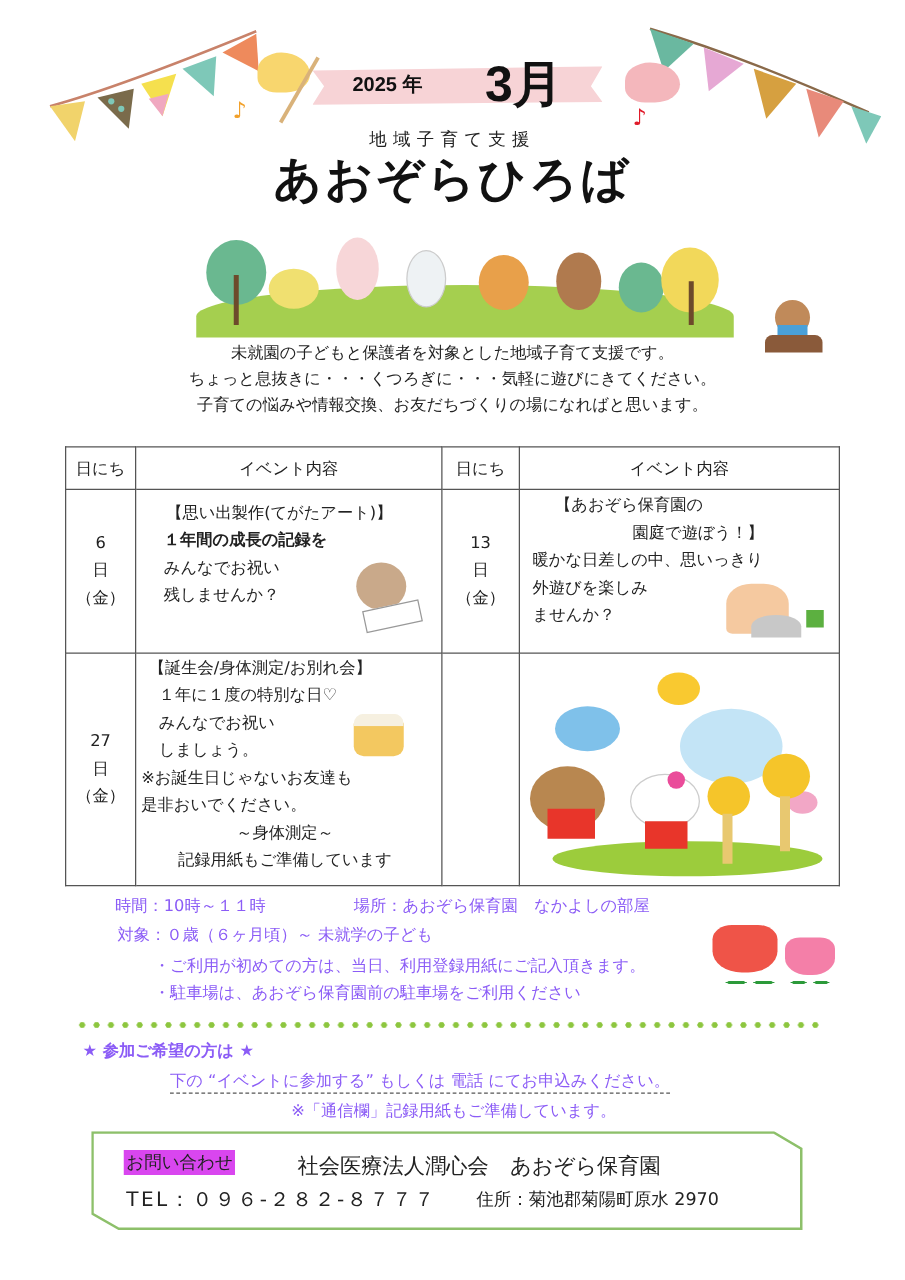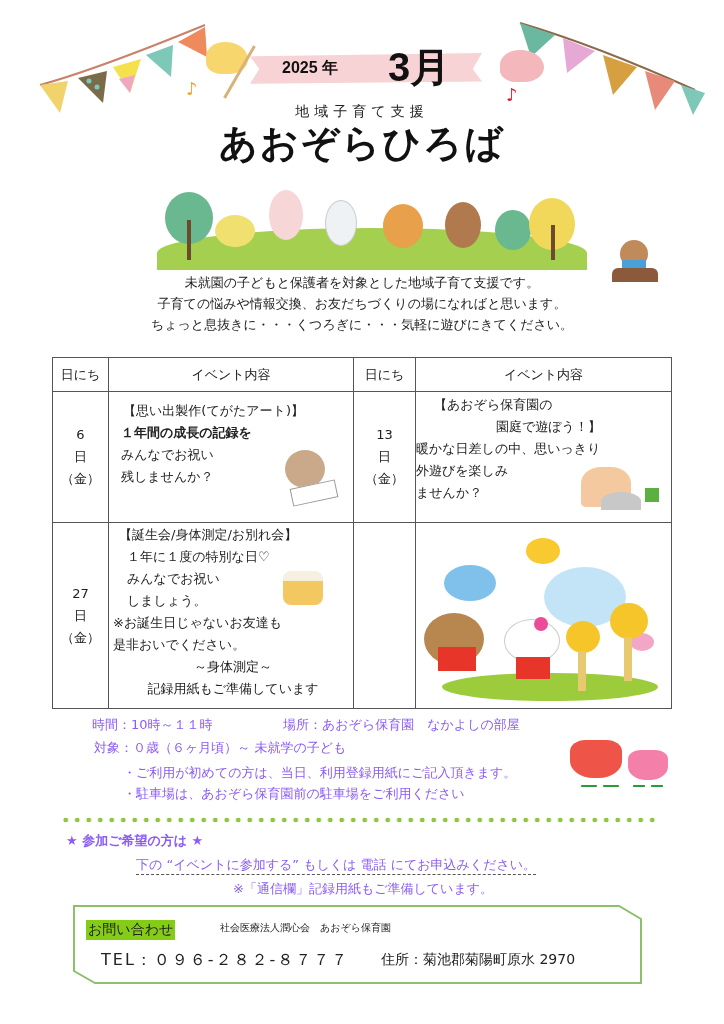--- a/index.html
+++ b/index.html
@@ -26,21 +26,21 @@
   .intro { left: 0; width: 724px; top: 272px; text-align: center; font-size: 13px; line-height: 21px; color: #222; }
 
   
   table.events { position: absolute; left: 52px; top: 357px; width: 620px; border-collapse: collapse; font-size: 13px; color: #222; }
   table.events th, table.events td { border: 1px solid #555; }
   table.events th { height: 34px; font-weight: normal; text-align: center; }
   .col-date { width: 56px; }
   .col-ev1 { width: 245px; }
   .col-date2 { width: 62px; }
   .datecell { text-align: center; vertical-align: middle; line-height: 22px; font-size: 13px; }
-  .evcell { position: relative; vertical-align: top; padding: 8px 0; line-height: 22px; font-size: 13px; }
+  .evcell { position: relative; vertical-align: top; padding: 8px 10px; line-height: 22px; font-size: 13px; }
   tr.r1 td { height: 131px; }
   tr.r2 td { height: 178px; }
 
   .info { font-size: 13px; color: #8b5cf6; }
   .dots { left: 60px; top: 817px; width: 598px; height: 6px;
     background-image: radial-gradient(circle, #8dc63f 2.2px, transparent 2.6px);
     background-size: 11.5px 6px; background-repeat: repeat-x; }
   .contact-svg { left: 73px; top: 905px; }
 </style>
 </head>
@@ -92,22 +92,22 @@
   <div class="tree" style="left:372px;top:18px;width:46px;height:52px;background:#f2d85a;"></div>
   <div class="trunk" style="left:394px;top:45px;height:35px;"></div>
 </div>
 
 <div class="abs" style="left:620px;top:240px;width:28px;height:28px;background:#c08a5a;border-radius:50%;"></div>
 <div class="abs" style="left:622px;top:260px;width:24px;height:12px;background:#4aa0d8;"></div>
 <div class="abs" style="left:612px;top:268px;width:46px;height:14px;background:#8a5a3a;border-radius:6px 6px 0 0;"></div>
 
 <div class="abs intro">
   <div>未就園の子どもと保護者を対象とした地域子育て支援です。</div>
+  <div>ちょっと息抜きに・・・くつろぎに・・・気軽に遊びにきてください。</div>
   <div>子育ての悩みや情報交換、お友だちづくりの場になればと思います。</div>
-  <div>ちょっと息抜きに・・・くつろぎに・・・気軽に遊びにきてください。</div>
 </div>
 
 <table class="events">
   <tbody>
       <tr>
     <th class="col-date">日にち</th>
     <th class="col-ev1">イベント内容</th>
     <th class="col-date2">日にち</th>
     <th>イベント内容</th>
   </tr>
@@ -192,16 +192,16 @@
 
 <div class="abs dots"></div>
 
 <div class="abs info" style="left:66px;top:832px;font-weight:bold;">★ 参加ご希望の方は ★</div>
 <div class="abs info" style="left:136px;top:856px;border-bottom:1px dashed #555;">下の “イベントに参加する” もしくは 電話 にてお申込みください。</div>
 <div class="abs info" style="left:233px;top:880px;">※「通信欄」記録用紙もご準備しています。</div>
 
 <svg class="abs contact-svg" width="570" height="80" viewBox="0 0 570 80">
   <polygon points="1,1 546,1 568,14 568,78 22,78 1,66" fill="none" stroke="#8dc06a" stroke-width="2"></polygon>
 </svg>
-<div class="abs" style="left:86px;top:920px;font-size:14px;background:#84cc16;padding:1px 2px;">お問い合わせ</div>
-<div class="abs" style="left:220px;top:921px;font-size:10px;">社会医療法人潤心会　あおぞら保育園</div>
+<div class="abs" style="left:99px;top:920px;font-size:14px;background:#d946ef;padding:1px 2px;">お問い合わせ</div>
+<div class="abs" style="left:238px;top:921px;font-size:17px;">社会医療法人潤心会　あおぞら保育園</div>
 <div class="abs" style="left:101px;top:950px;font-size:16px;letter-spacing:2px;">TEL：０９６-２８２-８７７７</div>
 <div class="abs" style="left:381px;top:951px;font-size:14px;">住所：菊池郡菊陽町原水 2970</div>
 
 </body></html>

